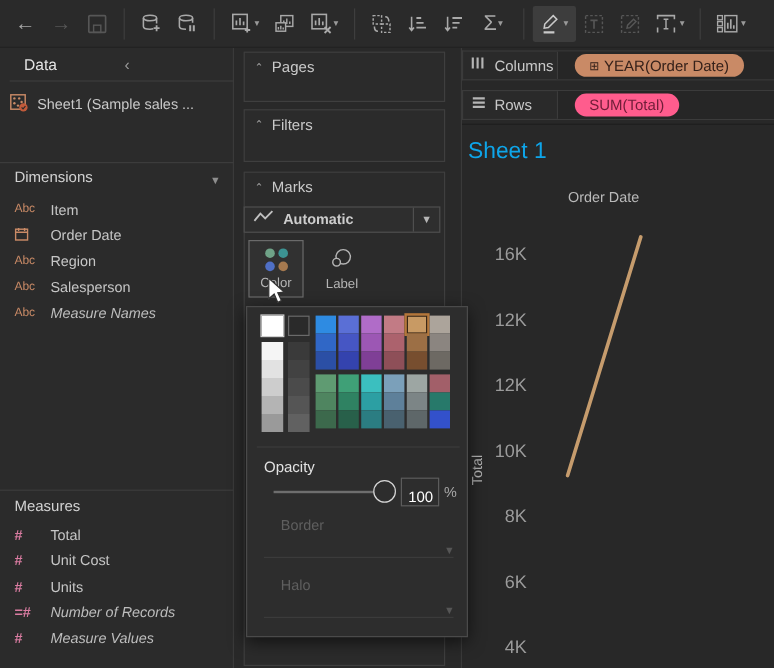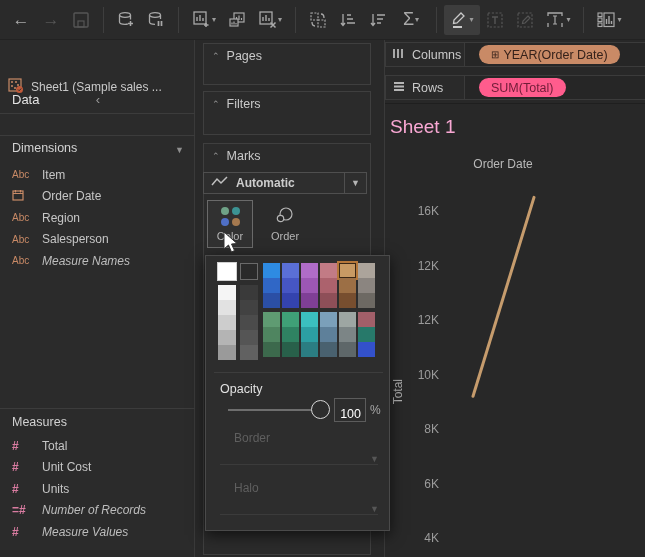--- a/index.html
+++ b/index.html
@@ -12,21 +12,21 @@
   .tb-btn { width:30px; height:30px; display:flex; align-items:center; justify-content:center; color:#a9a9a9; font-size:17px; border-radius:2px; position:relative; }
   .tb-btn.wide { width:36px; }
   .tb-btn.disabled { color:#565656; }
   .tb-btn.active { background:#3d3d3d; }
   .tb-sep { width:1px; height:26px; background:#3e3e3e; margin:0 7px; }
   .tb-caret { font-size:8px; color:#9a9a9a; margin-left:1px; }
   .tb-btn svg { display:block; }
 
   
   #data-panel { position:absolute; left:0; top:40px; width:195px; height:517px; background:#2b2b2b; border-right:1px solid #3a3a3a; }
-  #tabs-row { position:absolute; left:0; top:0; width:195px; height:28px; border-bottom:1px solid #3c3c3c; display:flex; align-items:center;margin-top:46px; }
+  #tabs-row { position:absolute; left:8px; top:0; width:195px; height:28px; border-bottom:1px solid #3c3c3c; display:flex; align-items:center; }
   #tab-data { width:88px; padding-left:12px; color:#e3e3e3; font-size:13px; }
   #tab-analytics { width:86px; text-align:center; color:#b5b5b5; font-size:13px; border-left:1px solid #3c3c3c; background:#303030; height:100%; line-height:27px; }
   #collapse-pane { width:20px; text-align:center; color:#9a9a9a; font-size:13px; }
   #datasource-row { position:absolute; left:0; top:36px; width:195px; height:22px; display:flex; align-items:center; padding-left:8px; font-size:12px; color:#c9c9c9; }
   #datasource-row .ds-icon { margin-right:7px; }
   .hr { position:absolute; left:0; width:195px; height:1px; background:#3c3c3c; }
   .section-header { position:absolute; left:12px; font-size:12.5px; color:#d2d2d2; }
   .section-caret { position:absolute; right:10px; color:#8e8e8e; font-size:9px; }
   .field-list { position:absolute; left:0; width:195px; }
   .field-row { height:21.5px; display:flex; align-items:center; padding-left:12px; font-size:12px; color:#c6c6c6; }
@@ -70,24 +70,24 @@
   #columns-shelf { top:2px; } #rows-shelf { top:35px; }
   .shelf-icon { margin:0 6px 0 6px; }
   .shelf-label { font-size:12.5px; color:#c9c9c9; width:52px; }
   .pill-zone { flex:1; align-self:stretch; background:#262626; border-left:1px solid #3b3b3b; display:flex; align-items:center; padding-left:14px; }
   .pill { height:19px; border-radius:10px; display:flex; align-items:center; padding:0 12px; font-size:12.5px; white-space:nowrap; }
   #columns-pill { color:#35211a; }
   #rows-pill { color:#701d38; }
   .pill .expand { font-size:10px; margin-right:4px; }
 
   #worksheet { position:absolute; left:0; top:63px; width:260px; height:454px; border-top:1px solid #1f1f1f; }
-  #sheet-title { position:absolute; left:5px; top:12px; font-size:19px; color:#f9a8d4; font-weight:400; }
+  #sheet-title { position:absolute; left:5px; top:12px; font-size:19px; color:#0ea5e9; font-weight:400; }
   #col-header { position:absolute; left:58px; top:53px; width:120px; text-align:center; font-size:12px; color:#b9b9b9; }
   #ylabel { position:absolute; left:6px; top:275px; width:14px; font-size:12px; color:#b0b0b0; transform:rotate(180deg); writing-mode:vertical-rl; }
-  .ytick { position:absolute; left:14px; width:40px; text-align:right; font-size:12px; color:#9b9b9b; }
+  .ytick { position:absolute; left:14px; width:40px; text-align:right; font-size:15px; color:#9b9b9b; }
   #chart-svg { position:absolute; left:0; top:0; width:260px; height:454px; }
 
   
   #cursor { position:absolute; left:222px; top:231px; z-index:90; }
 </style>
 </head>
 <body>
 
 <div id="app">
 
@@ -315,21 +315,21 @@
         </span>
       <span>Color</span>
     </div>
     <div class="marks-btn" id="size-btn">
       <span>
         <svg width="20" height="18" viewBox="0 0 20 18">
             <circle cx="11" cy="8" r="6" fill="none" stroke="#b5b5b5" stroke-width="1.2"></circle>
             <circle cx="5.5" cy="12.5" r="3.2" fill="#292929" stroke="#b5b5b5" stroke-width="1.2"></circle>
           </svg>
       </span>
-      <span>Order</span>
+      <span>Label</span>
     </div>
   </div>
 
   <div id="color-popup">
     <div id="palette-grid">
         <div class="swatch" style="left: 12px; top: 7px; width: 18px; height: 17px; background: rgb(255, 255, 255); outline: rgb(208, 208, 208) solid 1px;"></div>
         <div class="swatch" style="left: 34px; top: 7px; width: 18px; height: 17px; background: rgb(42, 42, 42); border: 1px solid rgb(106, 106, 106);"></div>
         <div class="swatch" style="left: 12px; top: 29px; width: 18px; height: 15px; background: rgb(245, 245, 245);"></div>
         <div class="swatch" style="left: 12px; top: 44px; width: 18px; height: 15px; background: rgb(226, 226, 226);"></div>
         <div class="swatch" style="left: 12px; top: 59px; width: 18px; height: 15px; background: rgb(205, 205, 205);"></div>

